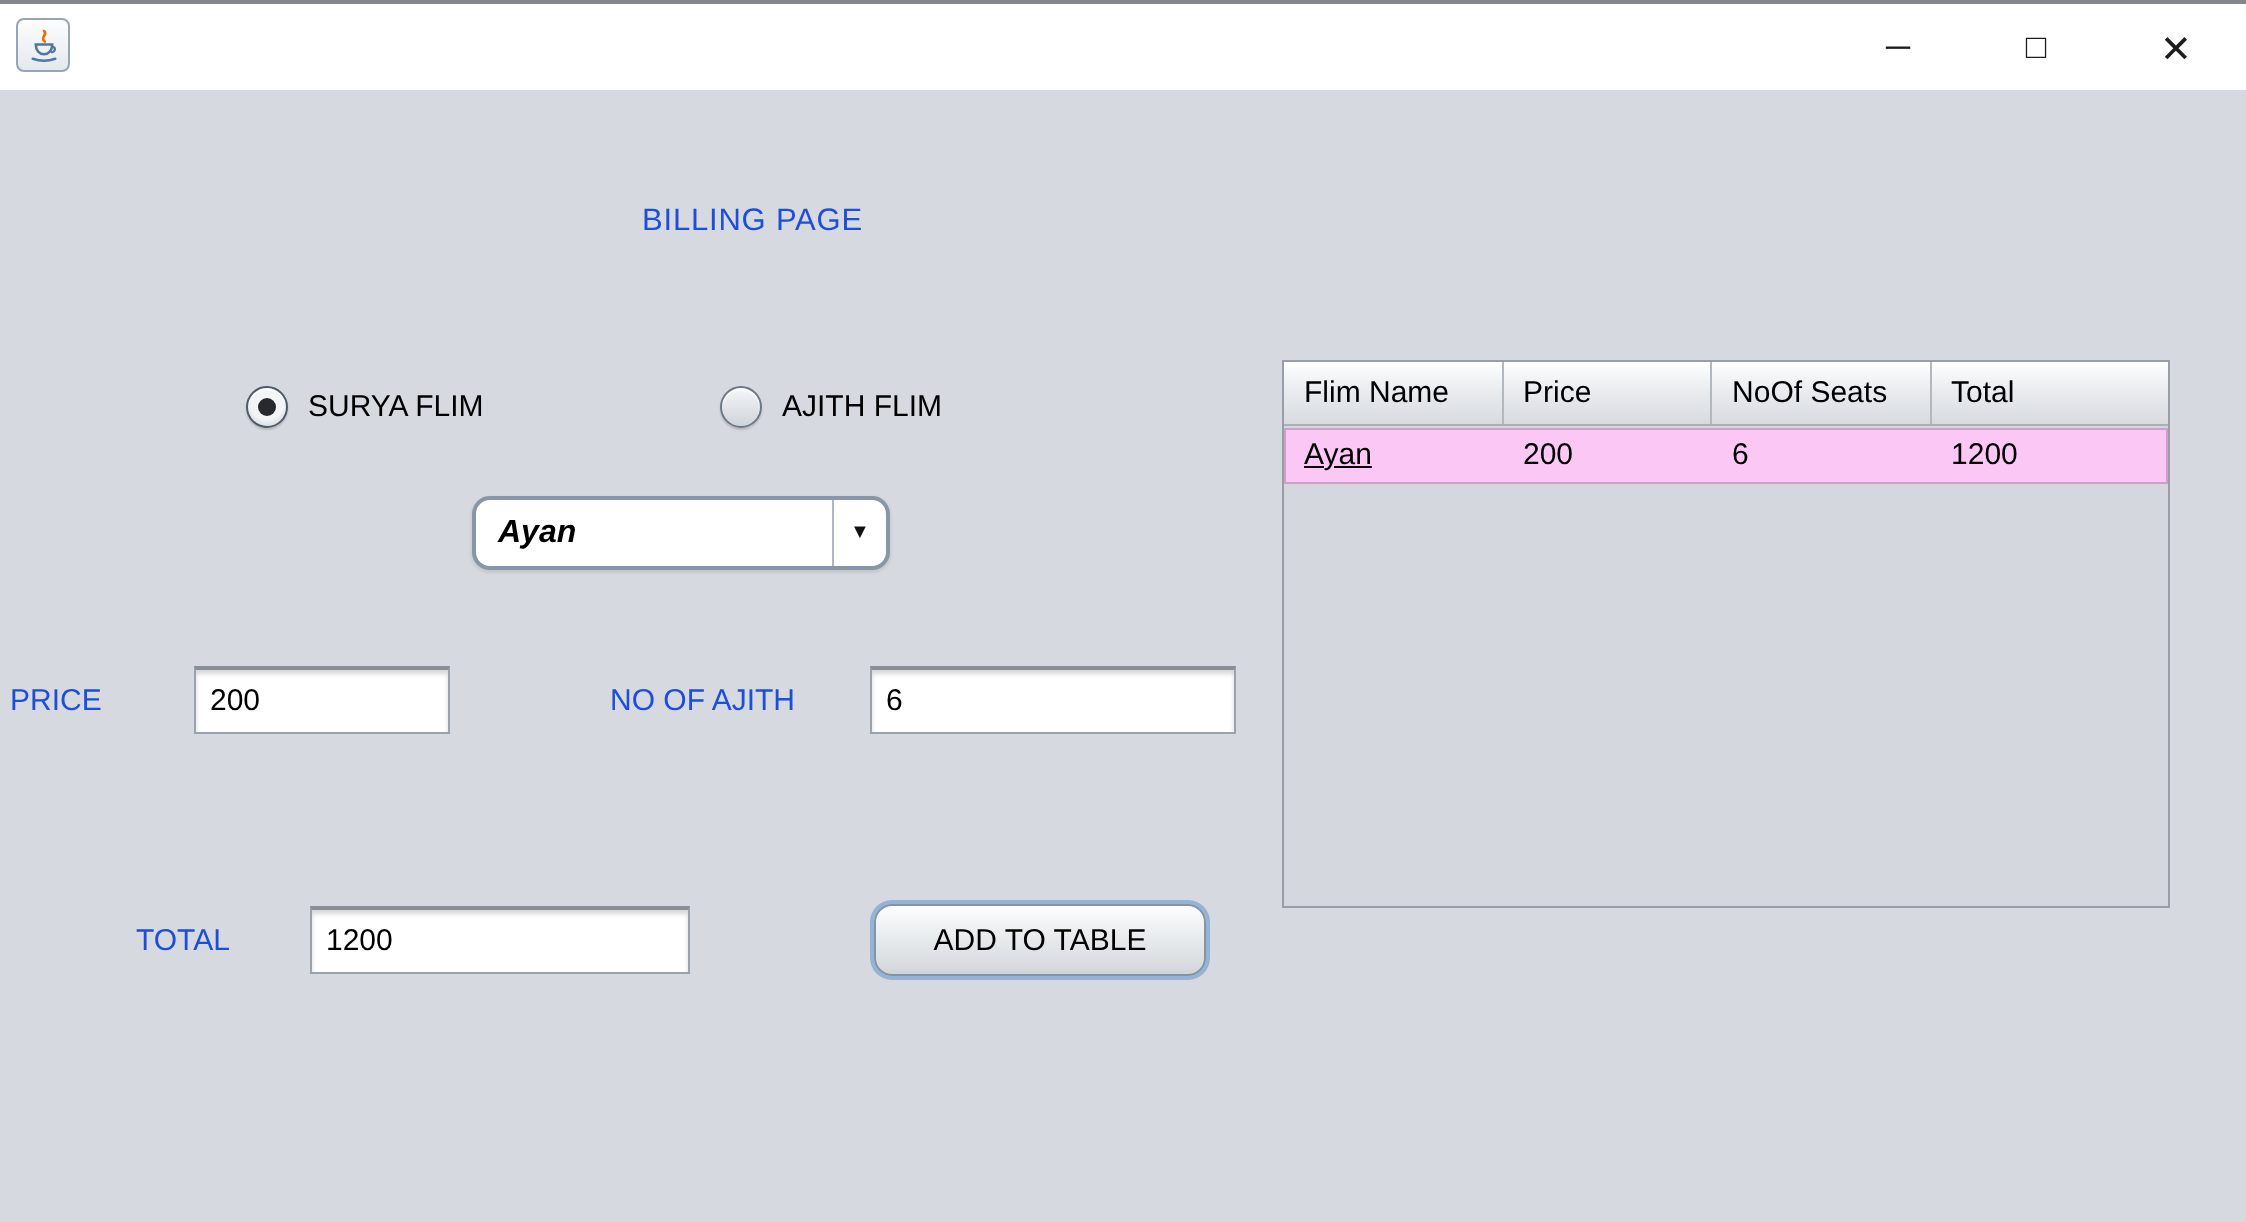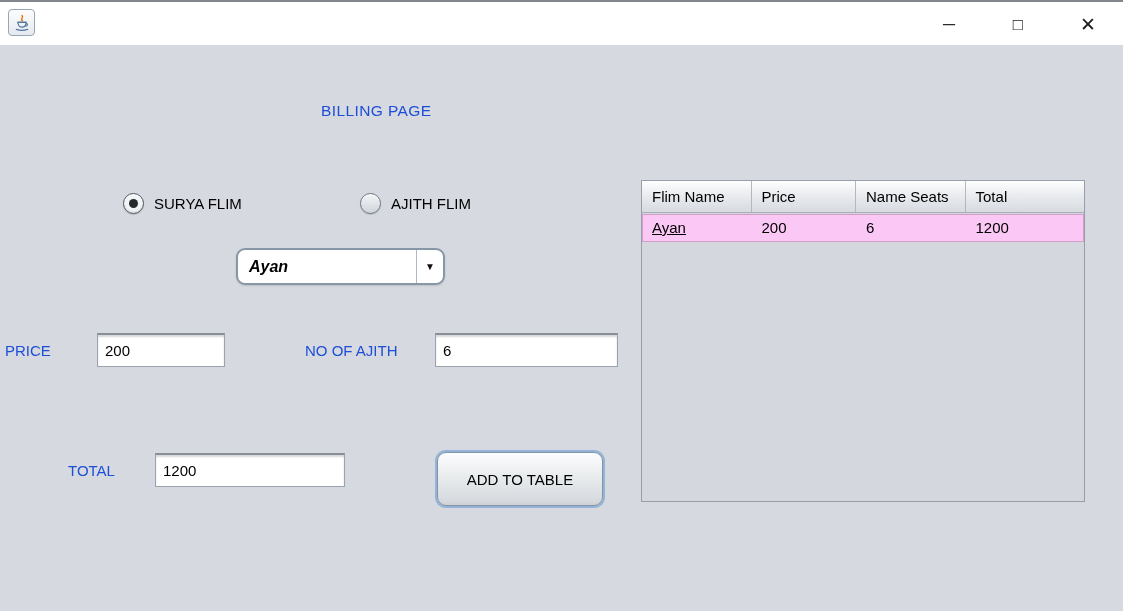--- a/index.html
+++ b/index.html
@@ -87,31 +87,31 @@
     font-size:15px; padding-left:7px; color:#000; outline:none;
   }
   .tf-price { left:97px;  top:331px; width:128px; }
   .tf-seats { left:435px; top:331px; width:183px; }
   .tf-total { left:155px; top:451px; width:190px; }
   .lbl-price { left:5px;   top:340px; }
   .lbl-seats { left:305px; top:340px; }
   .lbl-total { left:68px;  top:460px; }
   
   .btn-add {
-    position:absolute; left:437px; top:450px; width:166px; height:54px;
+    position:absolute; left:437px; top:450px; width:166px; height:36px;
     border-radius:9px;
     border:1px solid #8494a5;
     background:linear-gradient(#fcfdfe, #e9eced 45%, #d6dadf 92%, #cdd2d8);
     box-shadow: 0 0 0 2px rgba(110,160,210,.65);
     font-family:"Liberation Sans", sans-serif;
     font-size:15px; color:#000; cursor:pointer;
   }
   
   .table-wrap {
-    position:absolute; left:641px; top:178px; width:444px; height:322px;
+    position:absolute; left:641px; top:178px; width:444px; height:274px;
     border:1px solid #979ea8;
     background:#d4d8de;
     overflow:hidden;
   }
   .thead { display:flex; height:32px;
     background:linear-gradient(#ffffff, #eceef1 40%, #dcdfe4 85%, #d7dbe0);
     border-bottom:1px solid #a9afb7;
   }
   .th {
     font-size:15px; line-height:31px; padding-left:10px;
@@ -172,21 +172,21 @@
 
   <div class="lbl lbl-total">TOTAL</div>
   <input class="tf tf-total" value="1200" style="">
 
   <button class="btn-add">ADD TO TABLE</button>
 
   <div class="table-wrap">
     <div class="thead">
       <div class="th c0">Flim Name</div>
       <div class="th c1">Price</div>
-      <div class="th c2">Name Seats</div>
+      <div class="th c2">NoOf Seats</div>
       <div class="th c3">Total</div>
     </div>
     <div class="trow">
       <div class="td td-focus c0">Ayan</div>
       <div class="td c1">200</div>
       <div class="td c2">6</div>
       <div class="td c3">1200</div>
     </div>
   </div>
 

